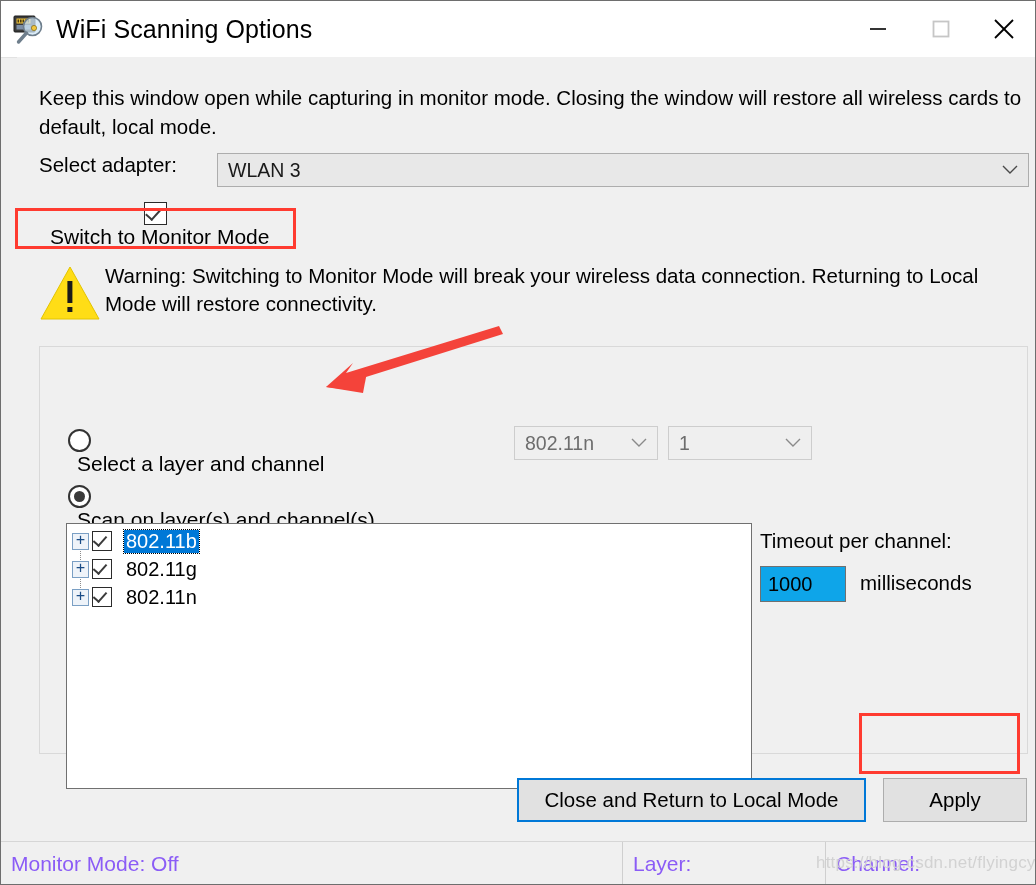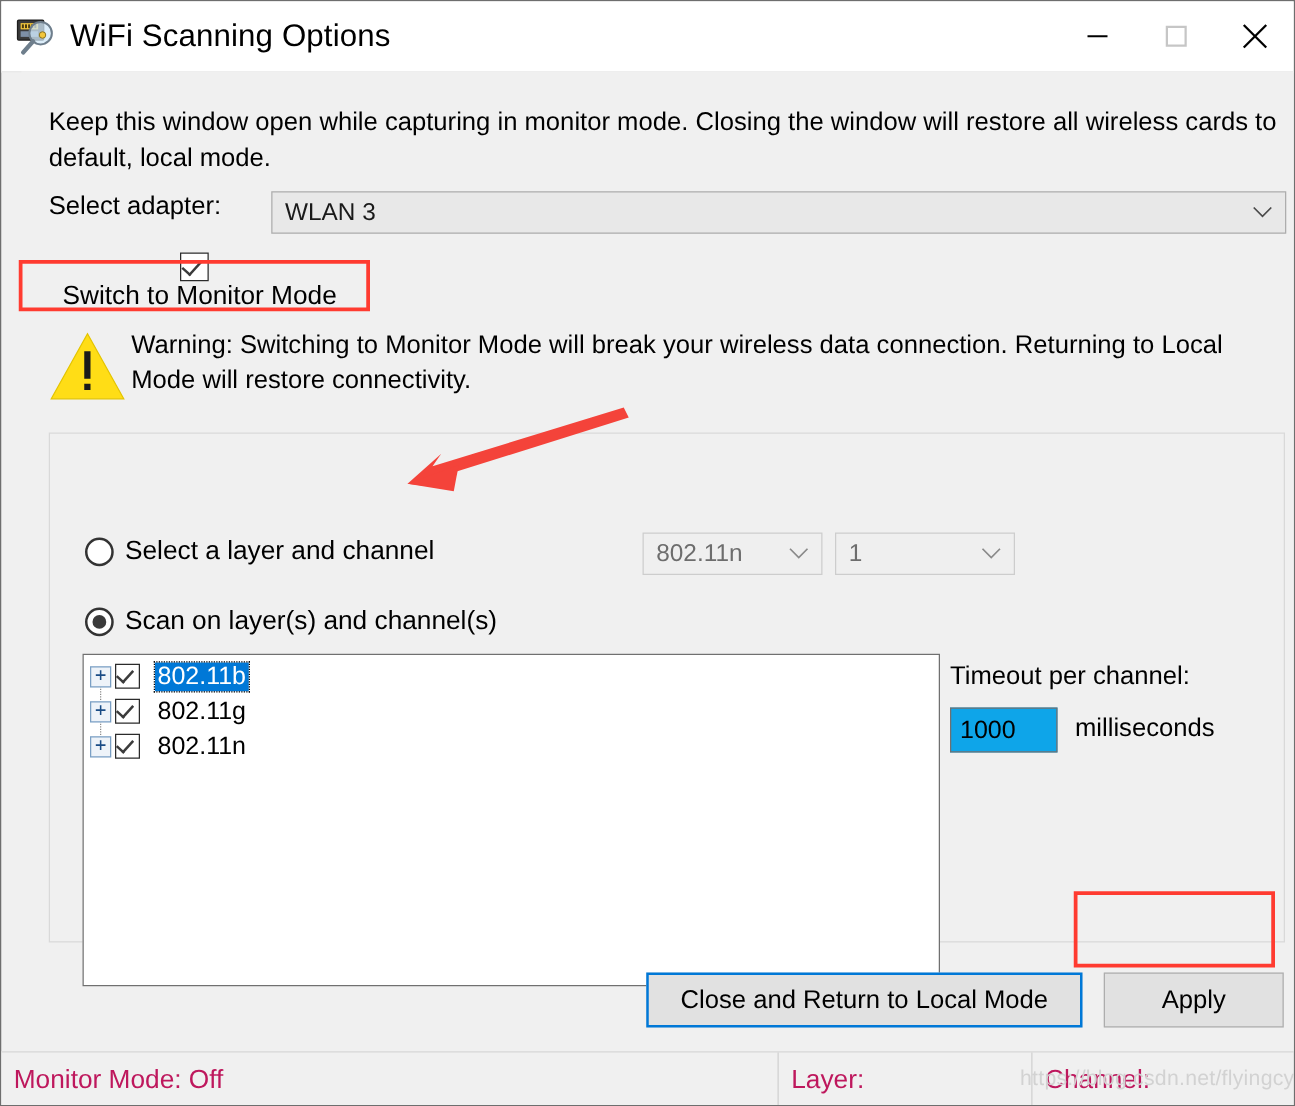--- a/index.html
+++ b/index.html
@@ -202,21 +202,22 @@
     top: 289px;
     width: 989px;
     height: 408px;
     box-sizing: border-box;
     border: 1px solid #d9d9d9;
     background: #f0f0f0;
   }
   .radio-row {
     position: absolute;
     display: flex;
-    align-items: center;
+    align-items: flex-start;
+    flex-direction: column;
   }
   .winradio {
     width: 23px;
     height: 23px;
     box-sizing: border-box;
     border: 2px solid #333;
     border-radius: 50%;
     background: #fff;
     position: relative;
     flex: 0 0 auto;
@@ -402,21 +403,21 @@
     top: 840px;
     width: 1034px;
     height: 43px;
     background: #f0f0f0;
     border-top: 1px solid #d6d6d6;
     display: flex;
     align-items: center;
   }
   .status-cell {
     font-size: 21px;
-    color: #be185d;
+    color: #8b5cf6;
     height: 43px;
     display: flex;
     align-items: center;
     padding-left: 10px;
     box-sizing: border-box;
   }
   #status-monitor { width: 622px; border-right: 1px solid #cfcfcf; }
   #status-layer   { width: 203px; border-right: 1px solid #cfcfcf; }
   #status-channel { flex: 1 1 auto; }
 

